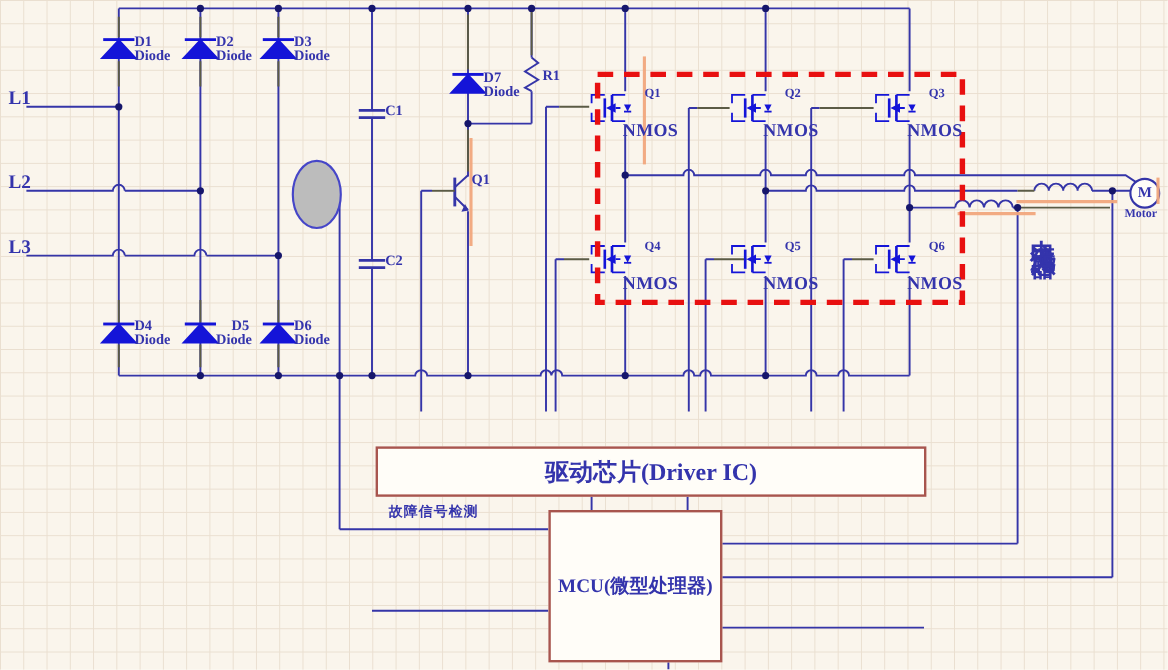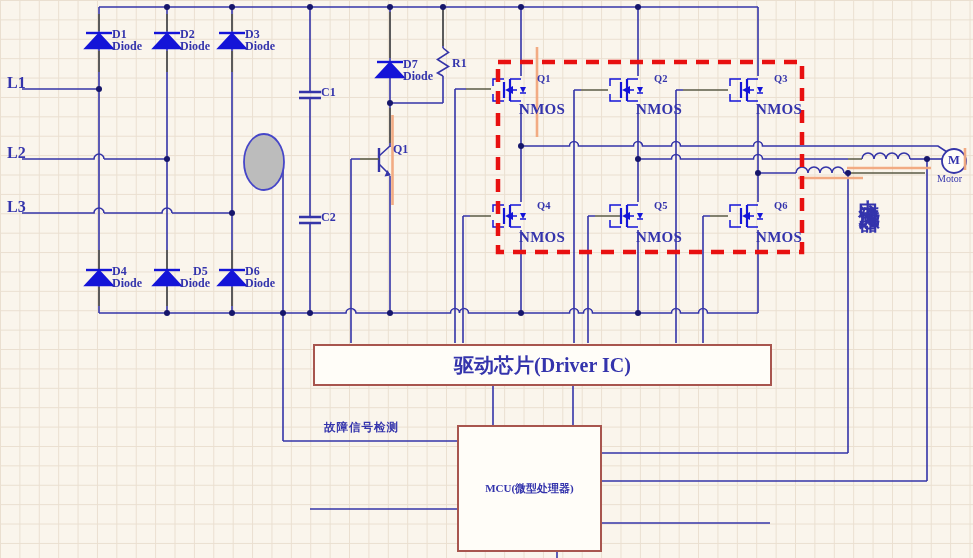--- a/index.html
+++ b/index.html
@@ -9,30 +9,30 @@
     background-image:linear-gradient(#eadfd0 1px,transparent 1px),
                      linear-gradient(90deg,#eadfd0 1px,transparent 1px);
     background-size:19.4px 19.4px;
     font-family:"Liberation Serif", serif;
   }
   svg.wires{position:absolute;left:0;top:0;}
   .lbl{position:absolute;color:#3434ac;font-weight:700;font-size:12px;line-height:1.05;white-space:nowrap;}
   .lbl.phase{font-size:16px;}
   .lbl.fet{font-size:10.5px;}
   .lbl.nmos{font-size:15px;letter-spacing:.3px;}
-  .lbl.motor{font-weight:400;font-size:10px;}
+  .lbl.motor{font-weight:700;font-size:10px;}
   .lbl.fault{font-size:11.5px;font-weight:600;letter-spacing:1px;}
   .lbl.vtext{writing-mode:vertical-rl;text-orientation:upright;font-size:21px;letter-spacing:3px;font-weight:600;}
   .blockbox{
     position:absolute;border:2px solid #a8554e;background:#fffdf8;
     display:flex;align-items:center;justify-content:center;
     color:#3434ac;font-weight:600;
   }
-  .blockbox.big{font-size:20px;}
-  .blockbox.mid{font-size:11px;font-weight:700;}
+  .blockbox.big{font-size:20px;margin-top:28px;}
+  .blockbox.mid{font-size:16px;font-weight:700;}
   .blockbox.small{font-size:11.5px;}
 </style>
 </head>
 <body>
 
 <div id="stage">
 
   <svg class="wires" width="973" height="558" viewBox="0 0 973 558">
     <defs>
       <g id="nmos">

